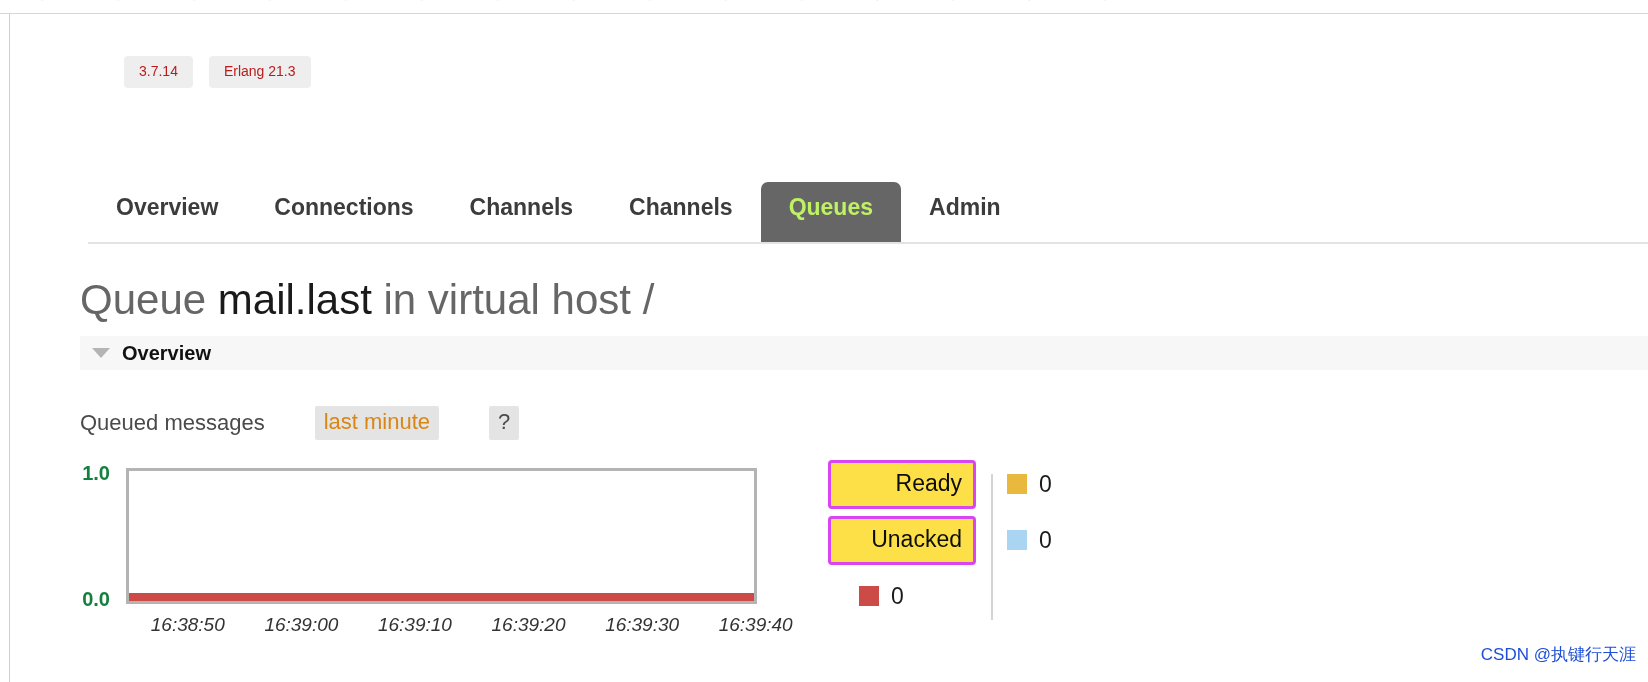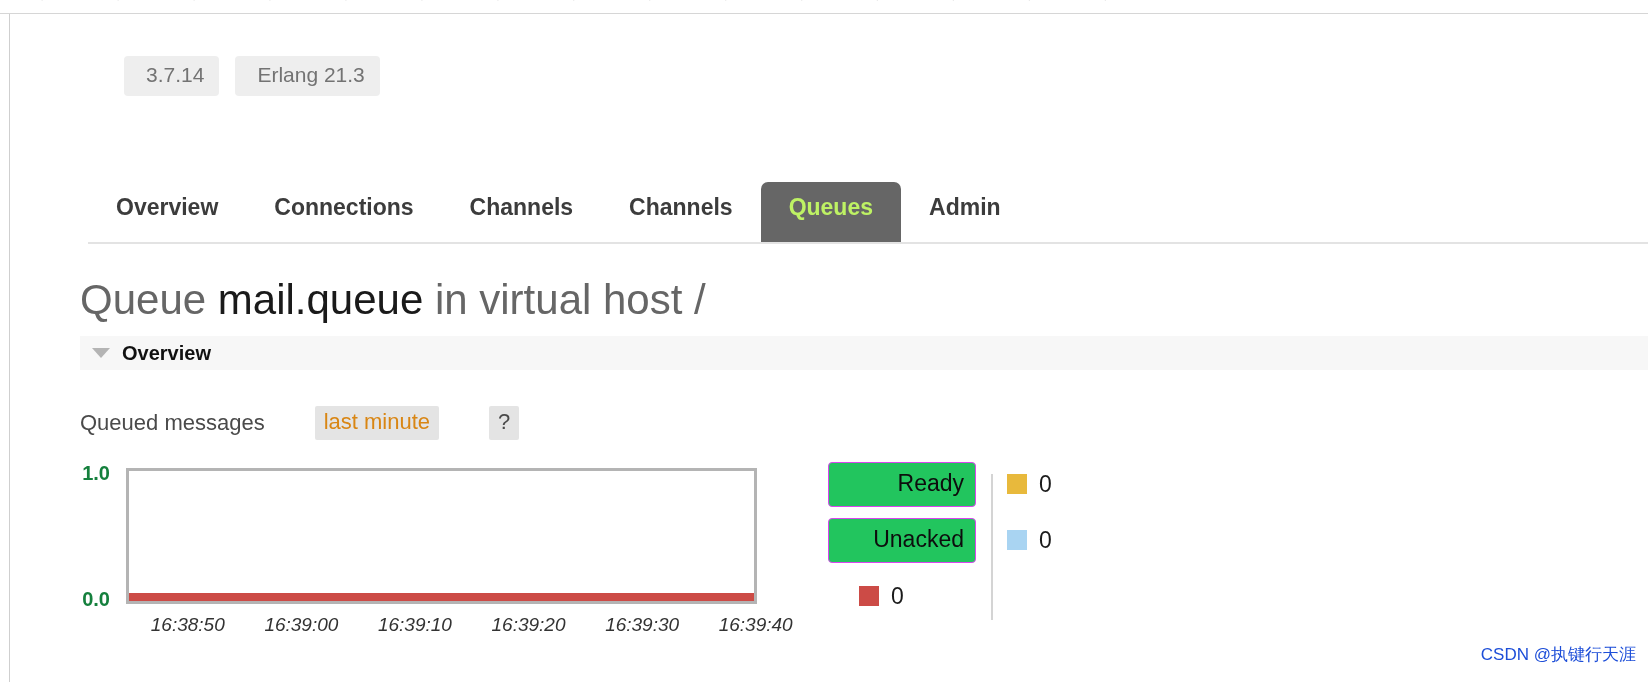--- a/index.html
+++ b/index.html
@@ -128,23 +128,23 @@
     margin-left: 2px;
   }
   .version-badges {
     display: flex;
     align-items: center;
     margin-left: 36px;
     padding-bottom: 6px;
   }
   .badge {
     background: #eeeeee;
-    color: #737373;
-    font-size: 21px;
-    padding: 7px 15px 9px 22px;
+    color: #b91c1c;
+    font-size: 14px;
+    padding: 7px 15px 9px 15px;
     border-radius: 4px;
     margin-right: 16px;
     font-family: "Liberation Sans", sans-serif;
     white-space: nowrap;
   }
 
   
   .nav {
     position: absolute;
     top: 168px;
@@ -332,22 +332,22 @@
   }
   .legend-row {
     display: flex;
     align-items: center;
     margin-bottom: 12px;
     height: 44px;
   }
   .legend-name {
     width: 148px;
     box-sizing: border-box;
-    background: #22c55e;
-    border: 1px solid #d946ef;
+    background: #fde047;
+    border: 3px solid #d946ef;
     border-radius: 4px;
     text-align: right;
     font-size: 23px;
     color: #0d0d0d;
     padding: 7px 11px 9px 18px;
     font-family: "Liberation Sans", sans-serif;
   }
   .legend-swatch {
     width: 20px;
     height: 20px;
@@ -398,21 +398,21 @@
       <div class="nav-item">Overview</div>
       <div class="nav-item">Connections</div>
       <div class="nav-item">Channels</div>
       <div class="nav-item">Channels</div>
       <div class="nav-item active">Queues</div>
       <div class="nav-item">Admin</div>
     </div>
 
     <div class="page-title">
       <span>Queue</span>
-      <span class="strong">mail.queue</span>
+      <span class="strong">mail.last</span>
       <span>in virtual host</span>
       <span>/</span>
     </div>
 
     <div class="section-bar">
       <div class="caret"></div>
       <div class="section-title">Overview</div>
     </div>
 
     <div class="qm-row">

